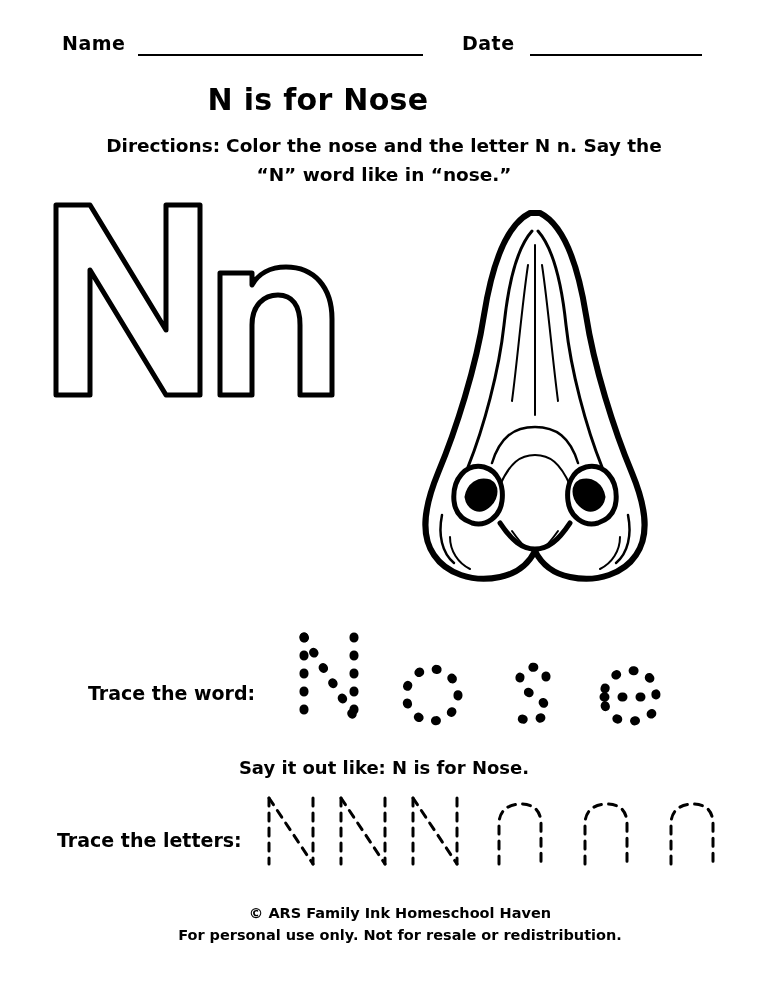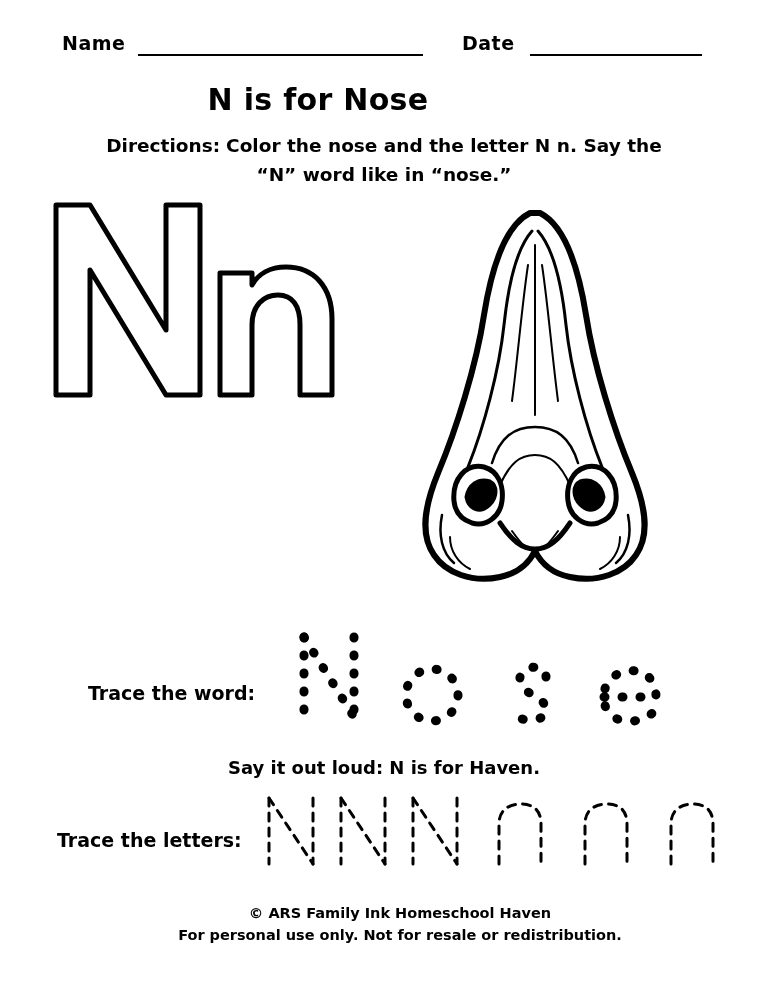--- a/index.html
+++ b/index.html
@@ -257,21 +257,21 @@
       <path d="M256 52 C256 40 242 40 234 46 C224 54 234 66 246 72
                C258 78 260 90 248 94 C238 97 226 94 222 86"></path>
     </g>
     <g fill="none" stroke="#000" stroke-width="9" stroke-linecap="round" stroke-dasharray="1 17">
       <path d="M314 72 L366 72 C366 52 352 44 338 46 C322 48 312 60 314 76
                C316 90 328 98 344 96 C354 94 362 90 366 84"></path>
     </g>
   </svg>
 </div>
 
-<div class="say-line">Say it out loud: N is for Haven.</div>
+<div class="say-line">Say it out like: N is for Nose.</div>
 
 <div class="trace-letters-label">Trace the letters:</div>
 <div class="trace-letters-art">
   <svg width="490" height="90" viewBox="0 0 490 90">
     <g fill="none" stroke="#000" stroke-width="3" stroke-linecap="round" stroke-dasharray="8 7">
 
       <g>
         <path d="M14 8 L14 74"></path>
         <path d="M14 8 L58 74"></path>
         <path d="M58 8 L58 74"></path>

